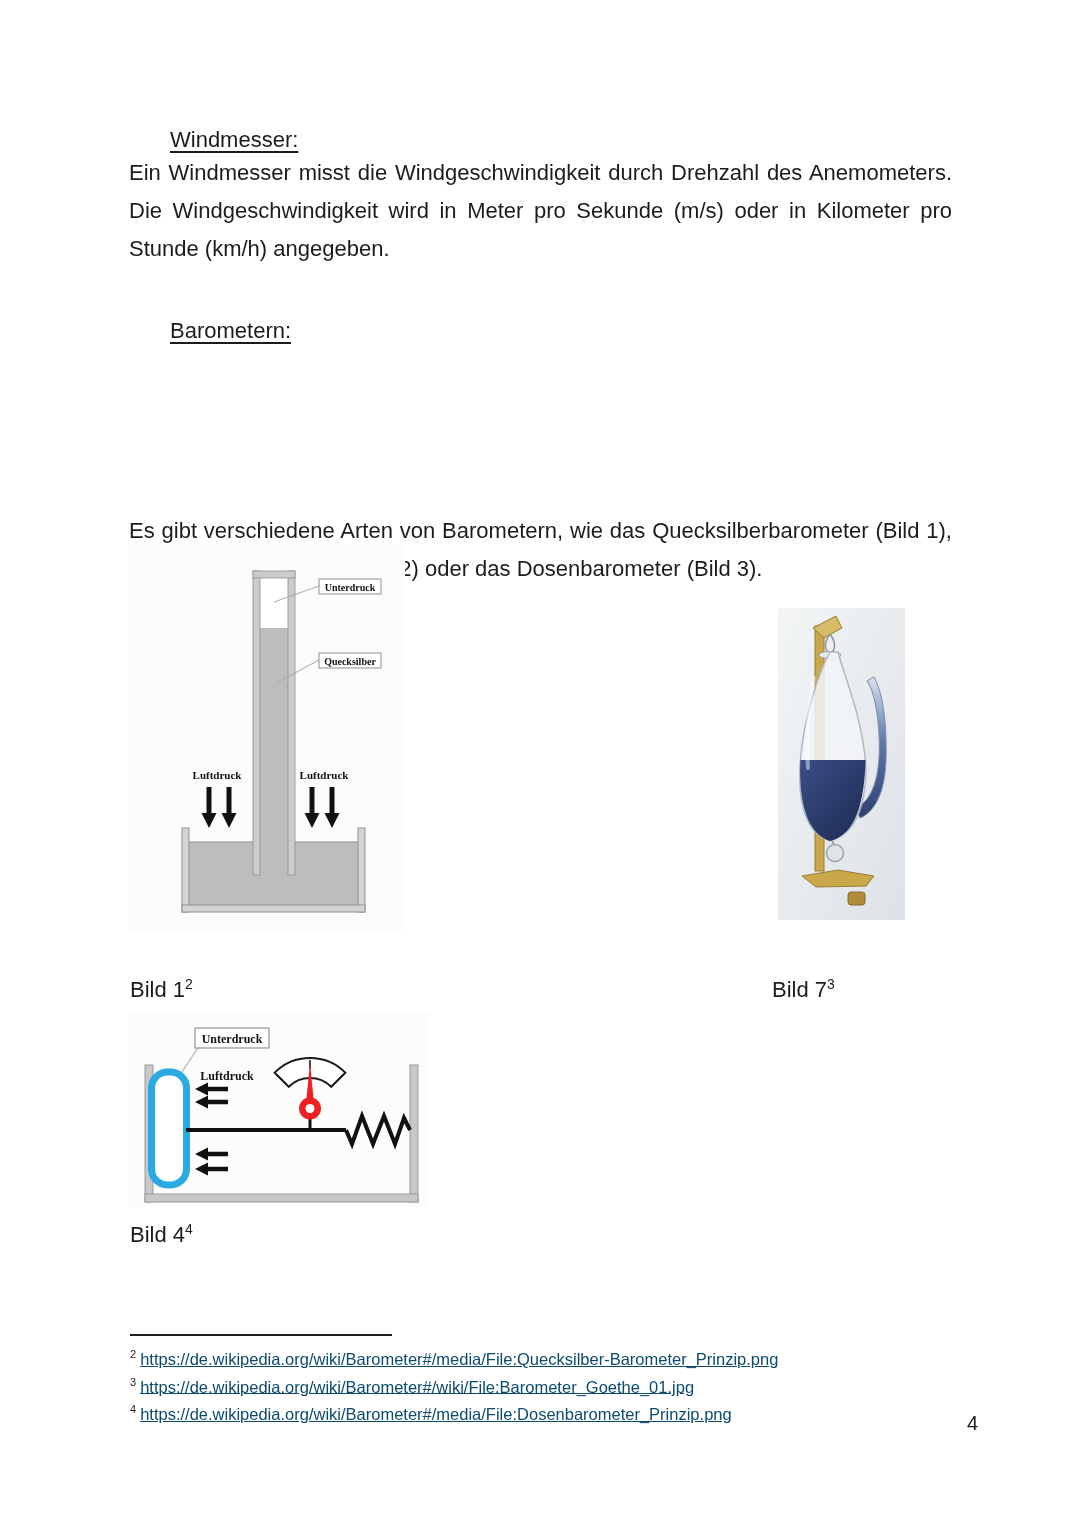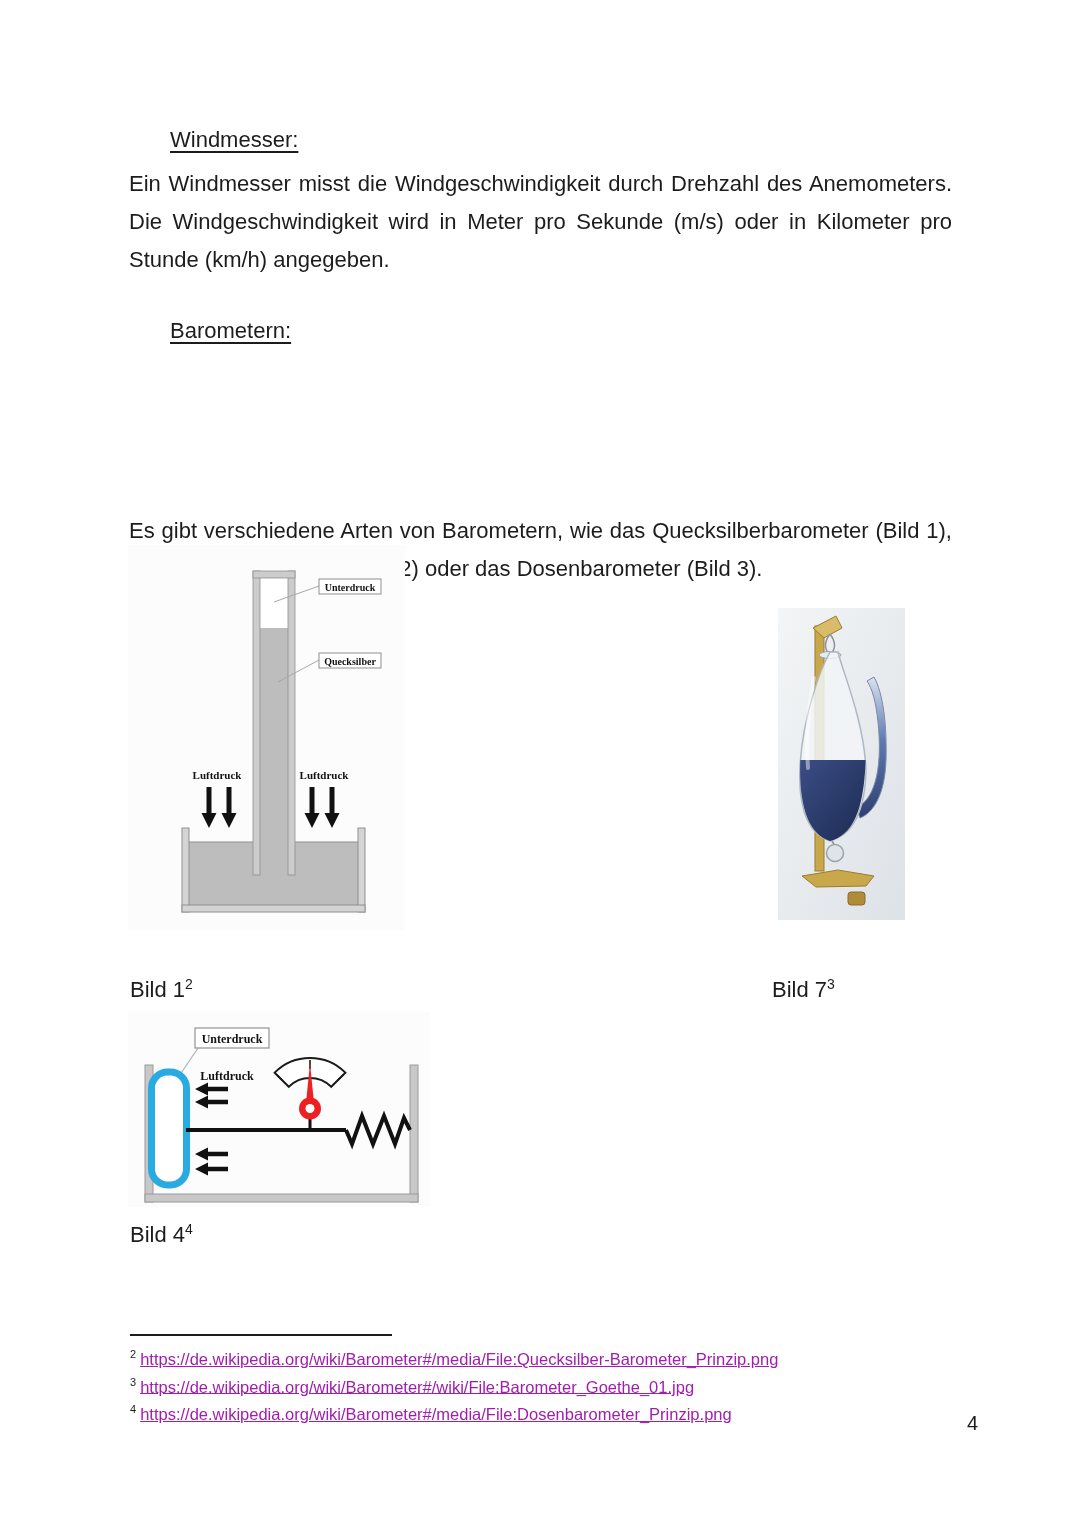--- a/index.html
+++ b/index.html
@@ -17,30 +17,30 @@
   }
   .caption{position:absolute;font-size:22px;line-height:28px;}
   .caption sup{font-size:14px;}
   .figure{position:absolute;}
   .fig-bg{fill:#fcfcfc;}
   .diagram-label{font-family:"Liberation Serif",serif;font-weight:bold;fill:#111111;}
   .footnote-sep{position:absolute;left:130px;top:1334px;width:262px;height:2px;background:#1d1d1d;}
   .footnotes{position:absolute;left:130px;top:1343px;width:820px;font-size:16.5px;line-height:23px;}
   .footnote-row{white-space:nowrap;}
   .footnote-row sup{font-size:11px;color:#1c1c1c;margin-right:4px;}
-  .footnote-row a{color:#a21caf;text-decoration:underline;cursor:pointer;}
+  .footnote-row a{color:#0c4a6e;text-decoration:underline;cursor:pointer;}
   .page-number{position:absolute;left:938px;top:1412px;width:40px;font-size:20px;text-align:right;}
 </style>
 </head>
 <body>
 
 <div class="page">
 
   <div class="heading" style="left:130px;top:126px;">Windmesser:</div>
-  <div class="para" style="left:129px;top:165px;">Ein Windmesser misst die Windgeschwindigkeit durch Drehzahl des Anemometers. Die Windgeschwindigkeit wird in Meter pro Sekunde (m/s) oder in Kilometer pro Stunde (km/h) angegeben.</div>
+  <div class="para" style="left:129px;top:154px;">Ein Windmesser misst die Windgeschwindigkeit durch Drehzahl des Anemometers. Die Windgeschwindigkeit wird in Meter pro Sekunde (m/s) oder in Kilometer pro Stunde (km/h) angegeben.</div>
 
   <div class="heading" style="left:130px;top:317px;">Barometern:</div>
   <div class="para" style="left:129px;top:465px;margin-top:47px;">Es gibt verschiedene Arten von Barometern, wie das Quecksilberbarometer (Bild 1), das Goethebarometer (Bild 2) oder das Dosenbarometer (Bild 3).</div>
 
   <svg class="figure" style="left:128px;top:545px;" width="277" height="385" viewBox="0 0 277 385">
     <rect class="fig-bg" x="0" y="0" width="277" height="385"></rect>
 
     <rect x="60" y="297" width="171" height="64" fill="#bdbdbd" stroke="#8f8f8f" stroke-width="1"></rect>
     <rect x="54" y="283" width="7" height="84" fill="#d4d4d4" stroke="#8f8f8f" stroke-width="1"></rect>
     <rect x="230" y="283" width="7" height="84" fill="#d4d4d4" stroke="#8f8f8f" stroke-width="1"></rect>

